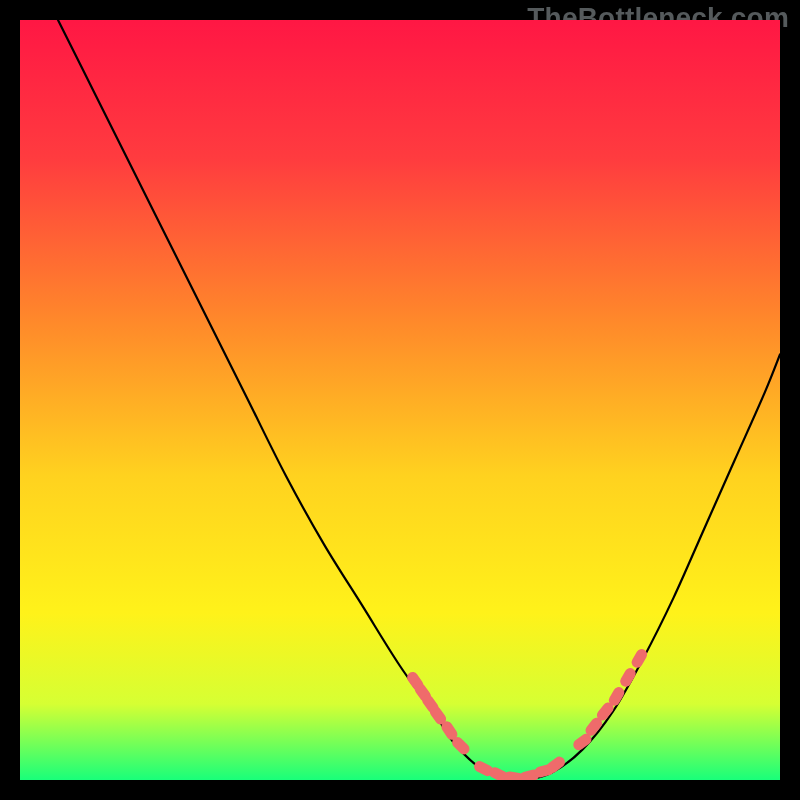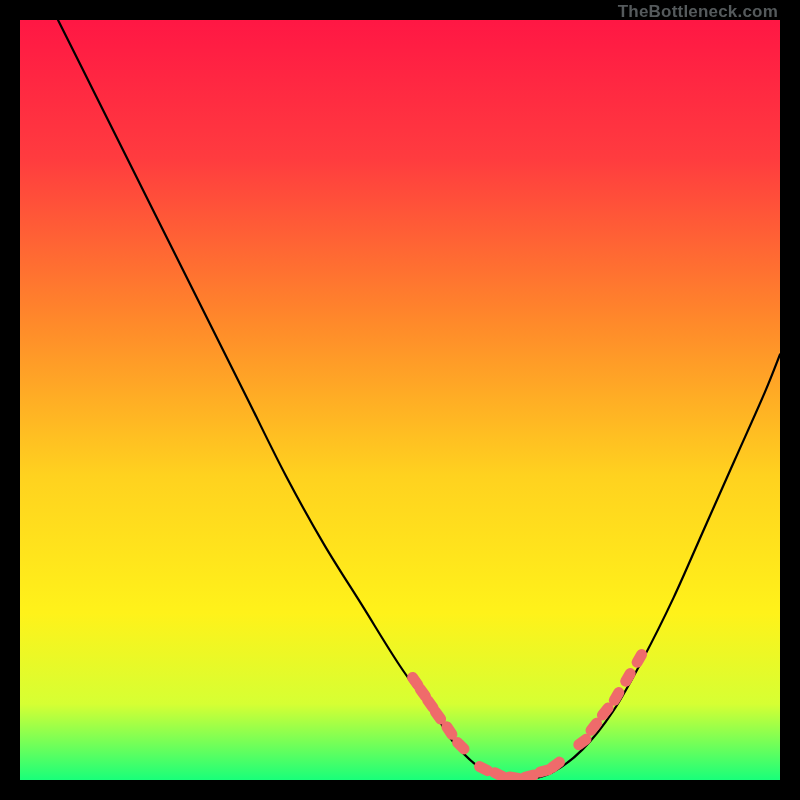--- a/index.html
+++ b/index.html
@@ -22,23 +22,23 @@
   .plot {
     position: absolute;
     left: 0;
     top: 0;
     width: 760px;
     height: 760px;
   }
   .watermark {
     position: absolute;
     top: 2px;
-    right: 22px;
+    right: 11px;
     color: #555a5c;
-    font-size: 17px;
+    font-size: 28px;
     font-weight: 600;
     letter-spacing: 0.2px;
   }
   svg { display: block; }
 </style>
 </head>
 <body>
 
 <div class="watermark">TheBottleneck.com</div>
 

